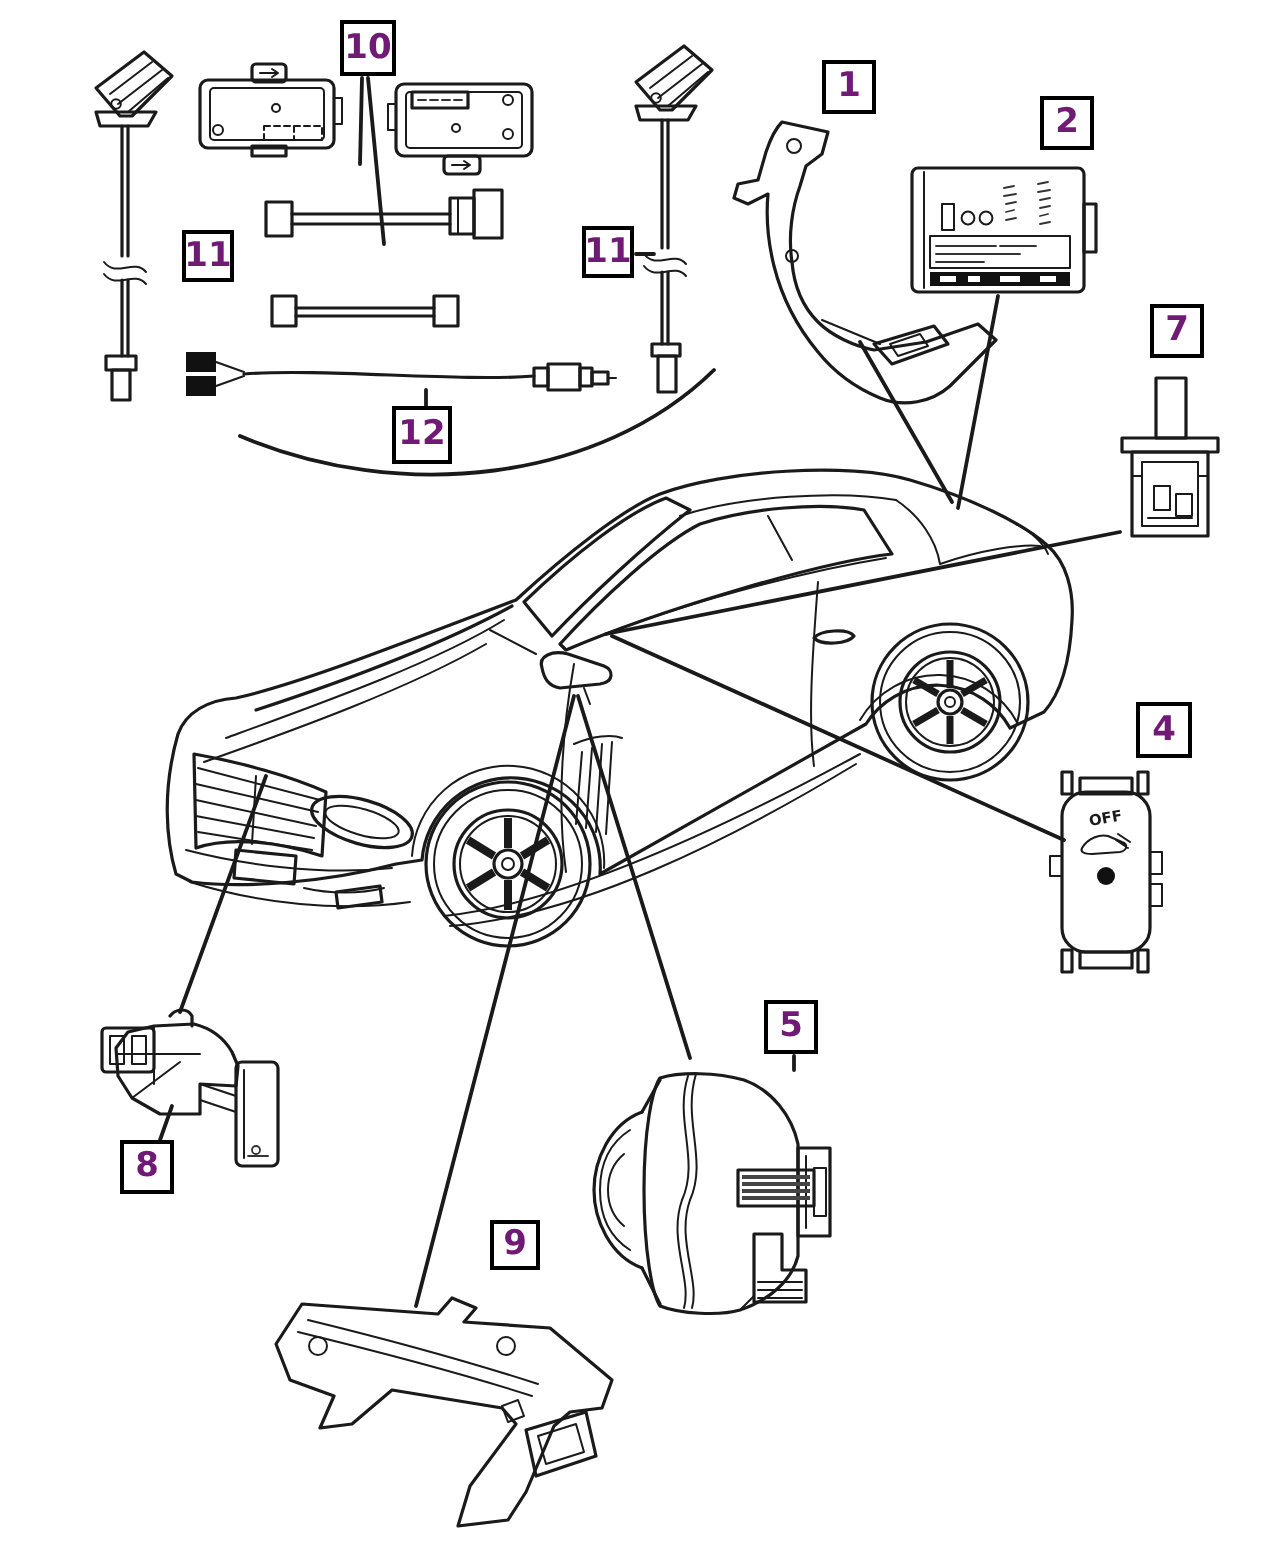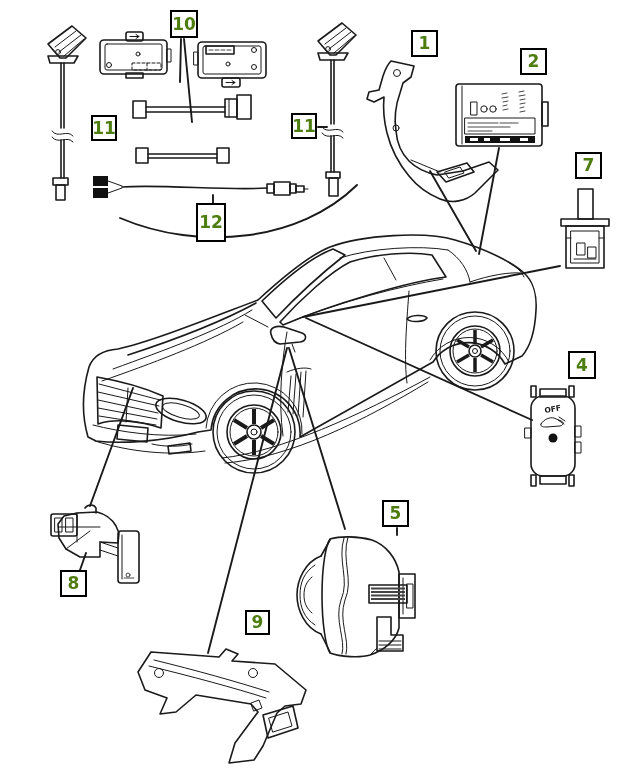--- a/index.html
+++ b/index.html
@@ -6,21 +6,21 @@
   .stage{position:relative;width:640px;height:777px;background:#ffffff;overflow:hidden;
          font-family:"DejaVu Sans","Liberation Sans",sans-serif;}
   svg{position:absolute;left:0;top:0;}
   .ln{fill:none;stroke:#1a1a1a;stroke-width:1.6;stroke-linecap:round;stroke-linejoin:round;}
   .thin{fill:none;stroke:#1a1a1a;stroke-width:1;stroke-linecap:round;stroke-linejoin:round;}
   .hair{fill:none;stroke:#333;stroke-width:.9;stroke-linecap:round;}
   .lead{fill:none;stroke:#1a1a1a;stroke-width:1.9;stroke-linecap:round;}
   .blk{fill:#111;stroke:none;}
   .callout{position:absolute;box-sizing:border-box;border:2.5px solid #000;background:#fff;
            display:flex;align-items:center;justify-content:center;
-           font-weight:bold;font-size:17px;color:#4d7c0f;line-height:1;}
+           font-weight:bold;font-size:17px;color:#701a75;line-height:1;}
 </style>
 </head>
 <body>
 
 <div class="stage">
 
 <svg width="640" height="777" viewBox="0 0 640 777">
 
   <g>
     <path class="lead" d="M120,218 C200,252 300,241 357,185"></path>
@@ -297,14 +297,14 @@
   <div class="callout" style="left:411px;top:30px;width:27px;height:27px">1</div>
   <div class="callout" style="left:520px;top:48px;width:27px;height:27px">2</div>
   <div class="callout" style="left:568px;top:351px;width:28px;height:28px">4</div>
   <div class="callout" style="left:382px;top:500px;width:27px;height:27px">5</div>
   <div class="callout" style="left:575px;top:152px;width:27px;height:27px">7</div>
   <div class="callout" style="left:60px;top:570px;width:27px;height:27px">8</div>
   <div class="callout" style="left:245px;top:610px;width:25px;height:25px">9</div>
   <div class="callout" style="left:170px;top:10px;width:28px;height:28px">10</div>
   <div class="callout" style="left:91px;top:115px;width:26px;height:26px">11</div>
   <div class="callout" style="left:291px;top:113px;width:26px;height:26px">11</div>
-  <div class="callout" style="left:196px;top:203px;width:30px;height:39px">12</div>
+  <div class="callout" style="left:196px;top:203px;width:30px;height:29px">12</div>
 </div>
 
 </body></html>

